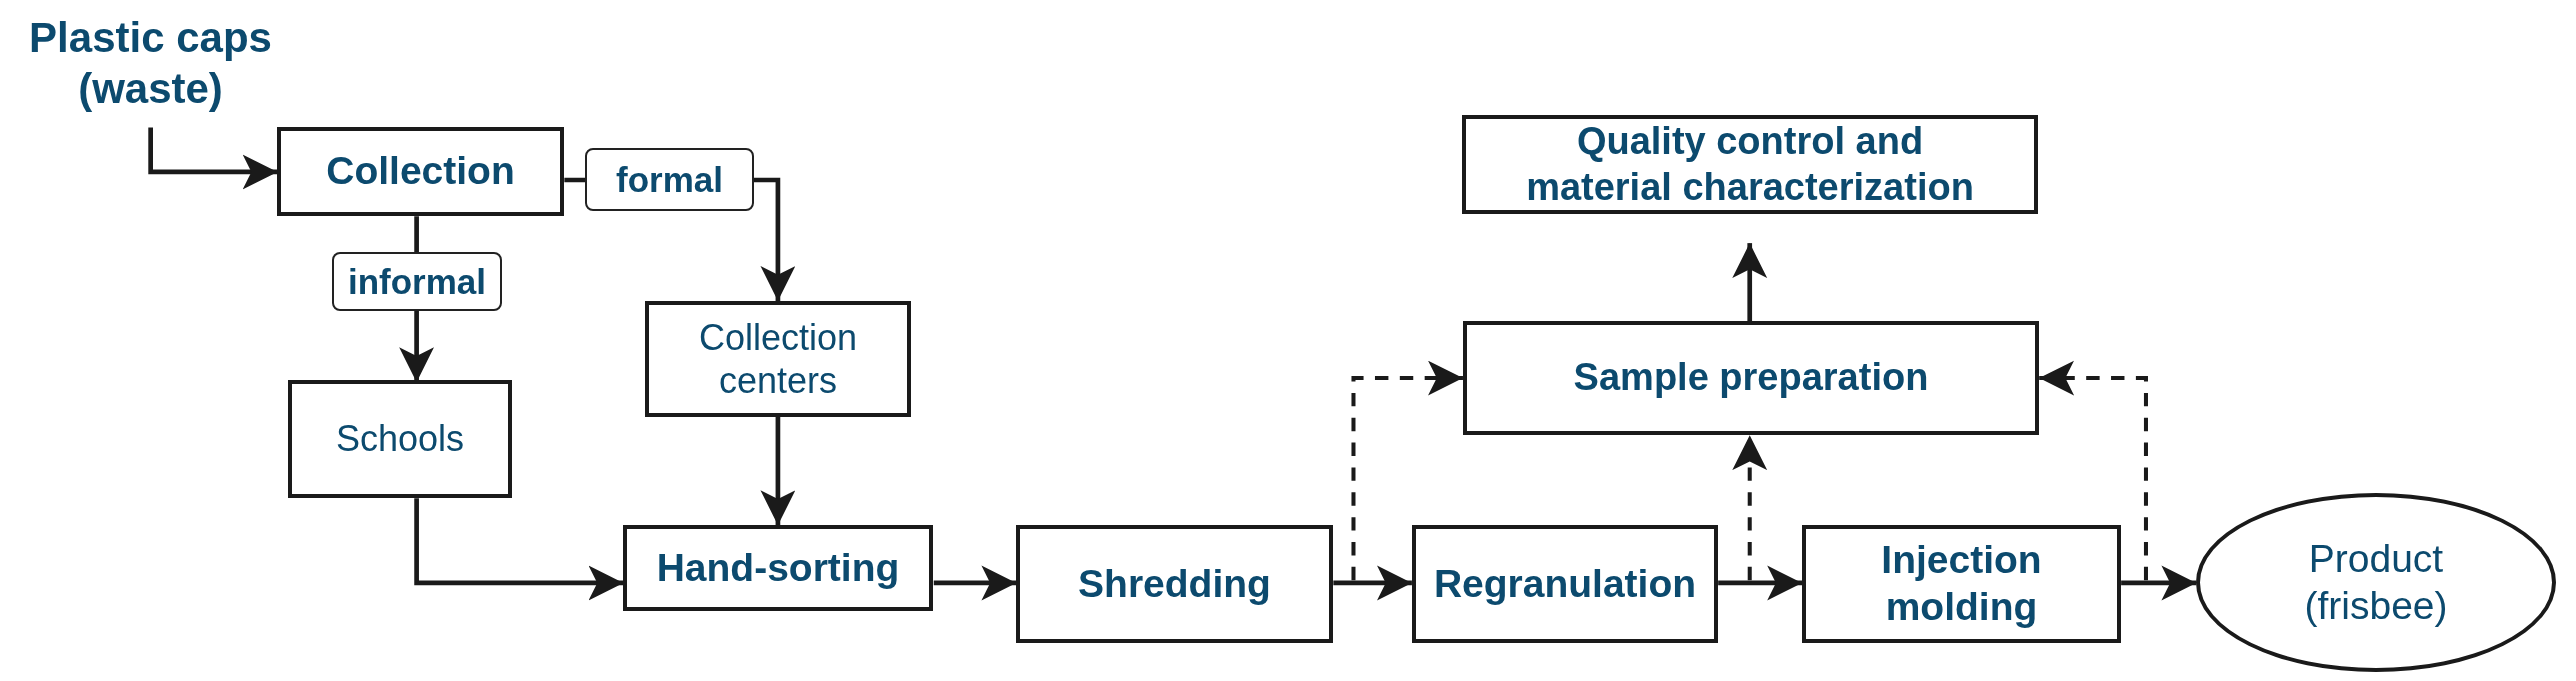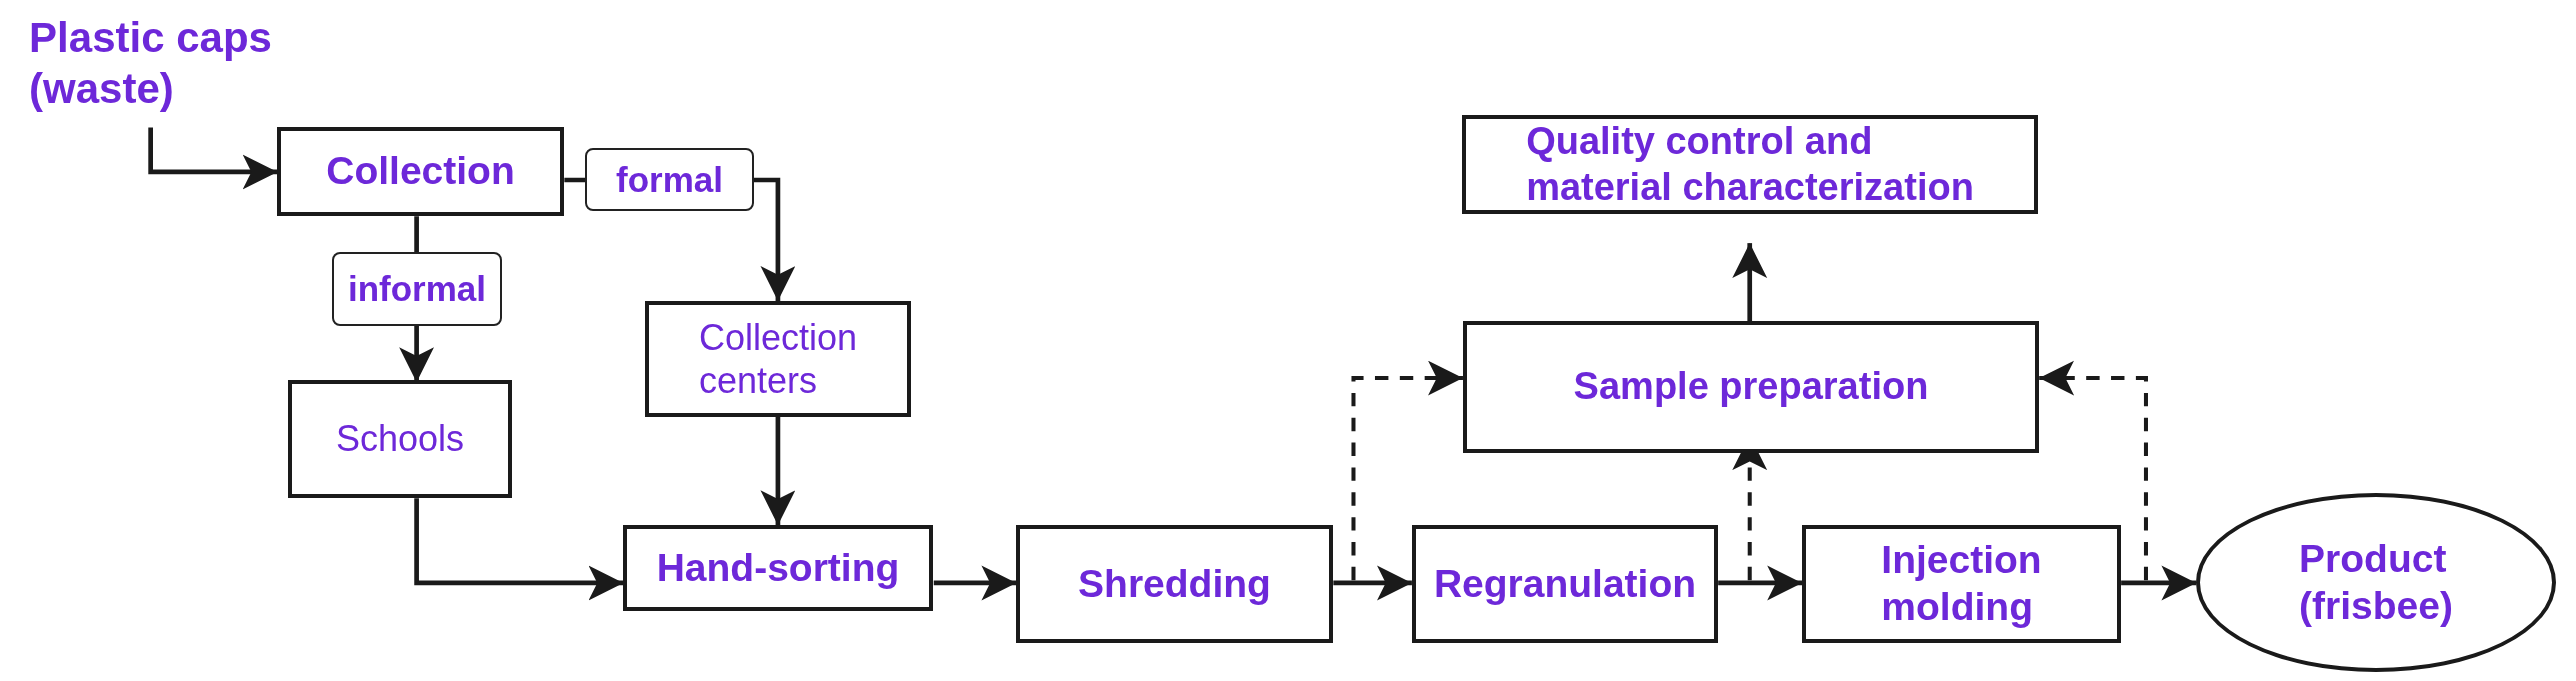--- a/index.html
+++ b/index.html
@@ -4,28 +4,28 @@
 <style>
   html,body { margin:0; padding:0; background:#ffffff; }
   #canvas {
     position:relative; width:2576px; height:681px;
     background:#ffffff; overflow:hidden;
     font-family:"Liberation Sans", sans-serif;
   }
   #edges { position:absolute; left:0; top:0; z-index:1; }
   .node {
     position:absolute; display:flex; align-items:center; justify-content:center;
-    white-space:pre-line; box-sizing:border-box;
-    background:#ffffff; color:#6d28d9; z-index:2; line-height:1.2;
+    text-align:center; white-space:pre-line; box-sizing:border-box;
+    background:#ffffff; color:#0c4a6e; z-index:2; line-height:1.2;
   }
   .box   { border:4.7px solid #1a1a1a; font-weight:bold; font-size:39px; }
   .light { border-width:4px; font-weight:normal; font-size:36px; }
   .wide  { font-size:38px; }
   .tag   { border:2.7px solid #222222; border-radius:8px; font-size:35px; font-weight:bold; }
-  .ellipse { border:4.7px solid #1a1a1a; border-radius:50%; font-weight:bold; font-size:39px; }
+  .ellipse { border:4.7px solid #1a1a1a; border-radius:50%; font-weight:normal; font-size:39px; }
   .floating-label {
     background:transparent; border:none; font-weight:bold; font-size:42px;
     line-height:1.22; z-index:2;
   }
 </style>
 </head>
 <body>
 
 <div id="canvas">
 
@@ -52,37 +52,37 @@
     <path d="M3195,864 L3195,563 L3036,563" fill="none" stroke="#1a1a1a" stroke-width="6" stroke-dasharray="20 17" marker-end="url(#ah)"></path>
   </svg>
 
   <div class="node floating-label" style="left:19px; top:9.4px; width:263px; height:107px;">Plastic caps
 (waste)</div>
 
   <div class="node box" style="left:277px; top:127px; width:287px; height:89px;">Collection</div>
 
   <div class="node tag" style="left:585px; top:148px; width:169px; height:63px;">formal</div>
 
-  <div class="node tag" style="left:332px; top:252px; width:170px; height:74px;">informal</div>
+  <div class="node tag" style="left:332px; top:252px; width:170px; height:59px;">informal</div>
 
   <div class="node box light" style="left:288px; top:380px; width:224px; height:118px;">Schools</div>
 
   <div class="node box light" style="left:645px; top:301px; width:266px; height:116px;">Collection
 centers</div>
 
   <div class="node box" style="left:623px; top:525px; width:310px; height:86px;">Hand-sorting</div>
 
   <div class="node box" style="left:1412px; top:525px; width:306px; height:118px;">Regranulation</div>
 
   <div class="node box" style="left:1016px; top:525px; width:317px; height:118px;">Shredding</div>
 
   <div class="node box" style="left:1802px; top:525px; width:319px; height:118px;">Injection
 molding</div>
 
-  <div class="node box wide" style="left:1463px; top:321px; width:576px; height:132px;">Sample preparation</div>
+  <div class="node box wide" style="left:1463px; top:321px; width:576px; height:114px;">Sample preparation</div>
 
   <div class="node box wide" style="left:1462px; top:115px; width:576px; height:99px;">Quality control and
 material characterization</div>
 
   <div class="node ellipse" style="left:2196px; top:493px; width:360px; height:179px;">Product
 (frisbee)</div>
 
 </div>
 
 

